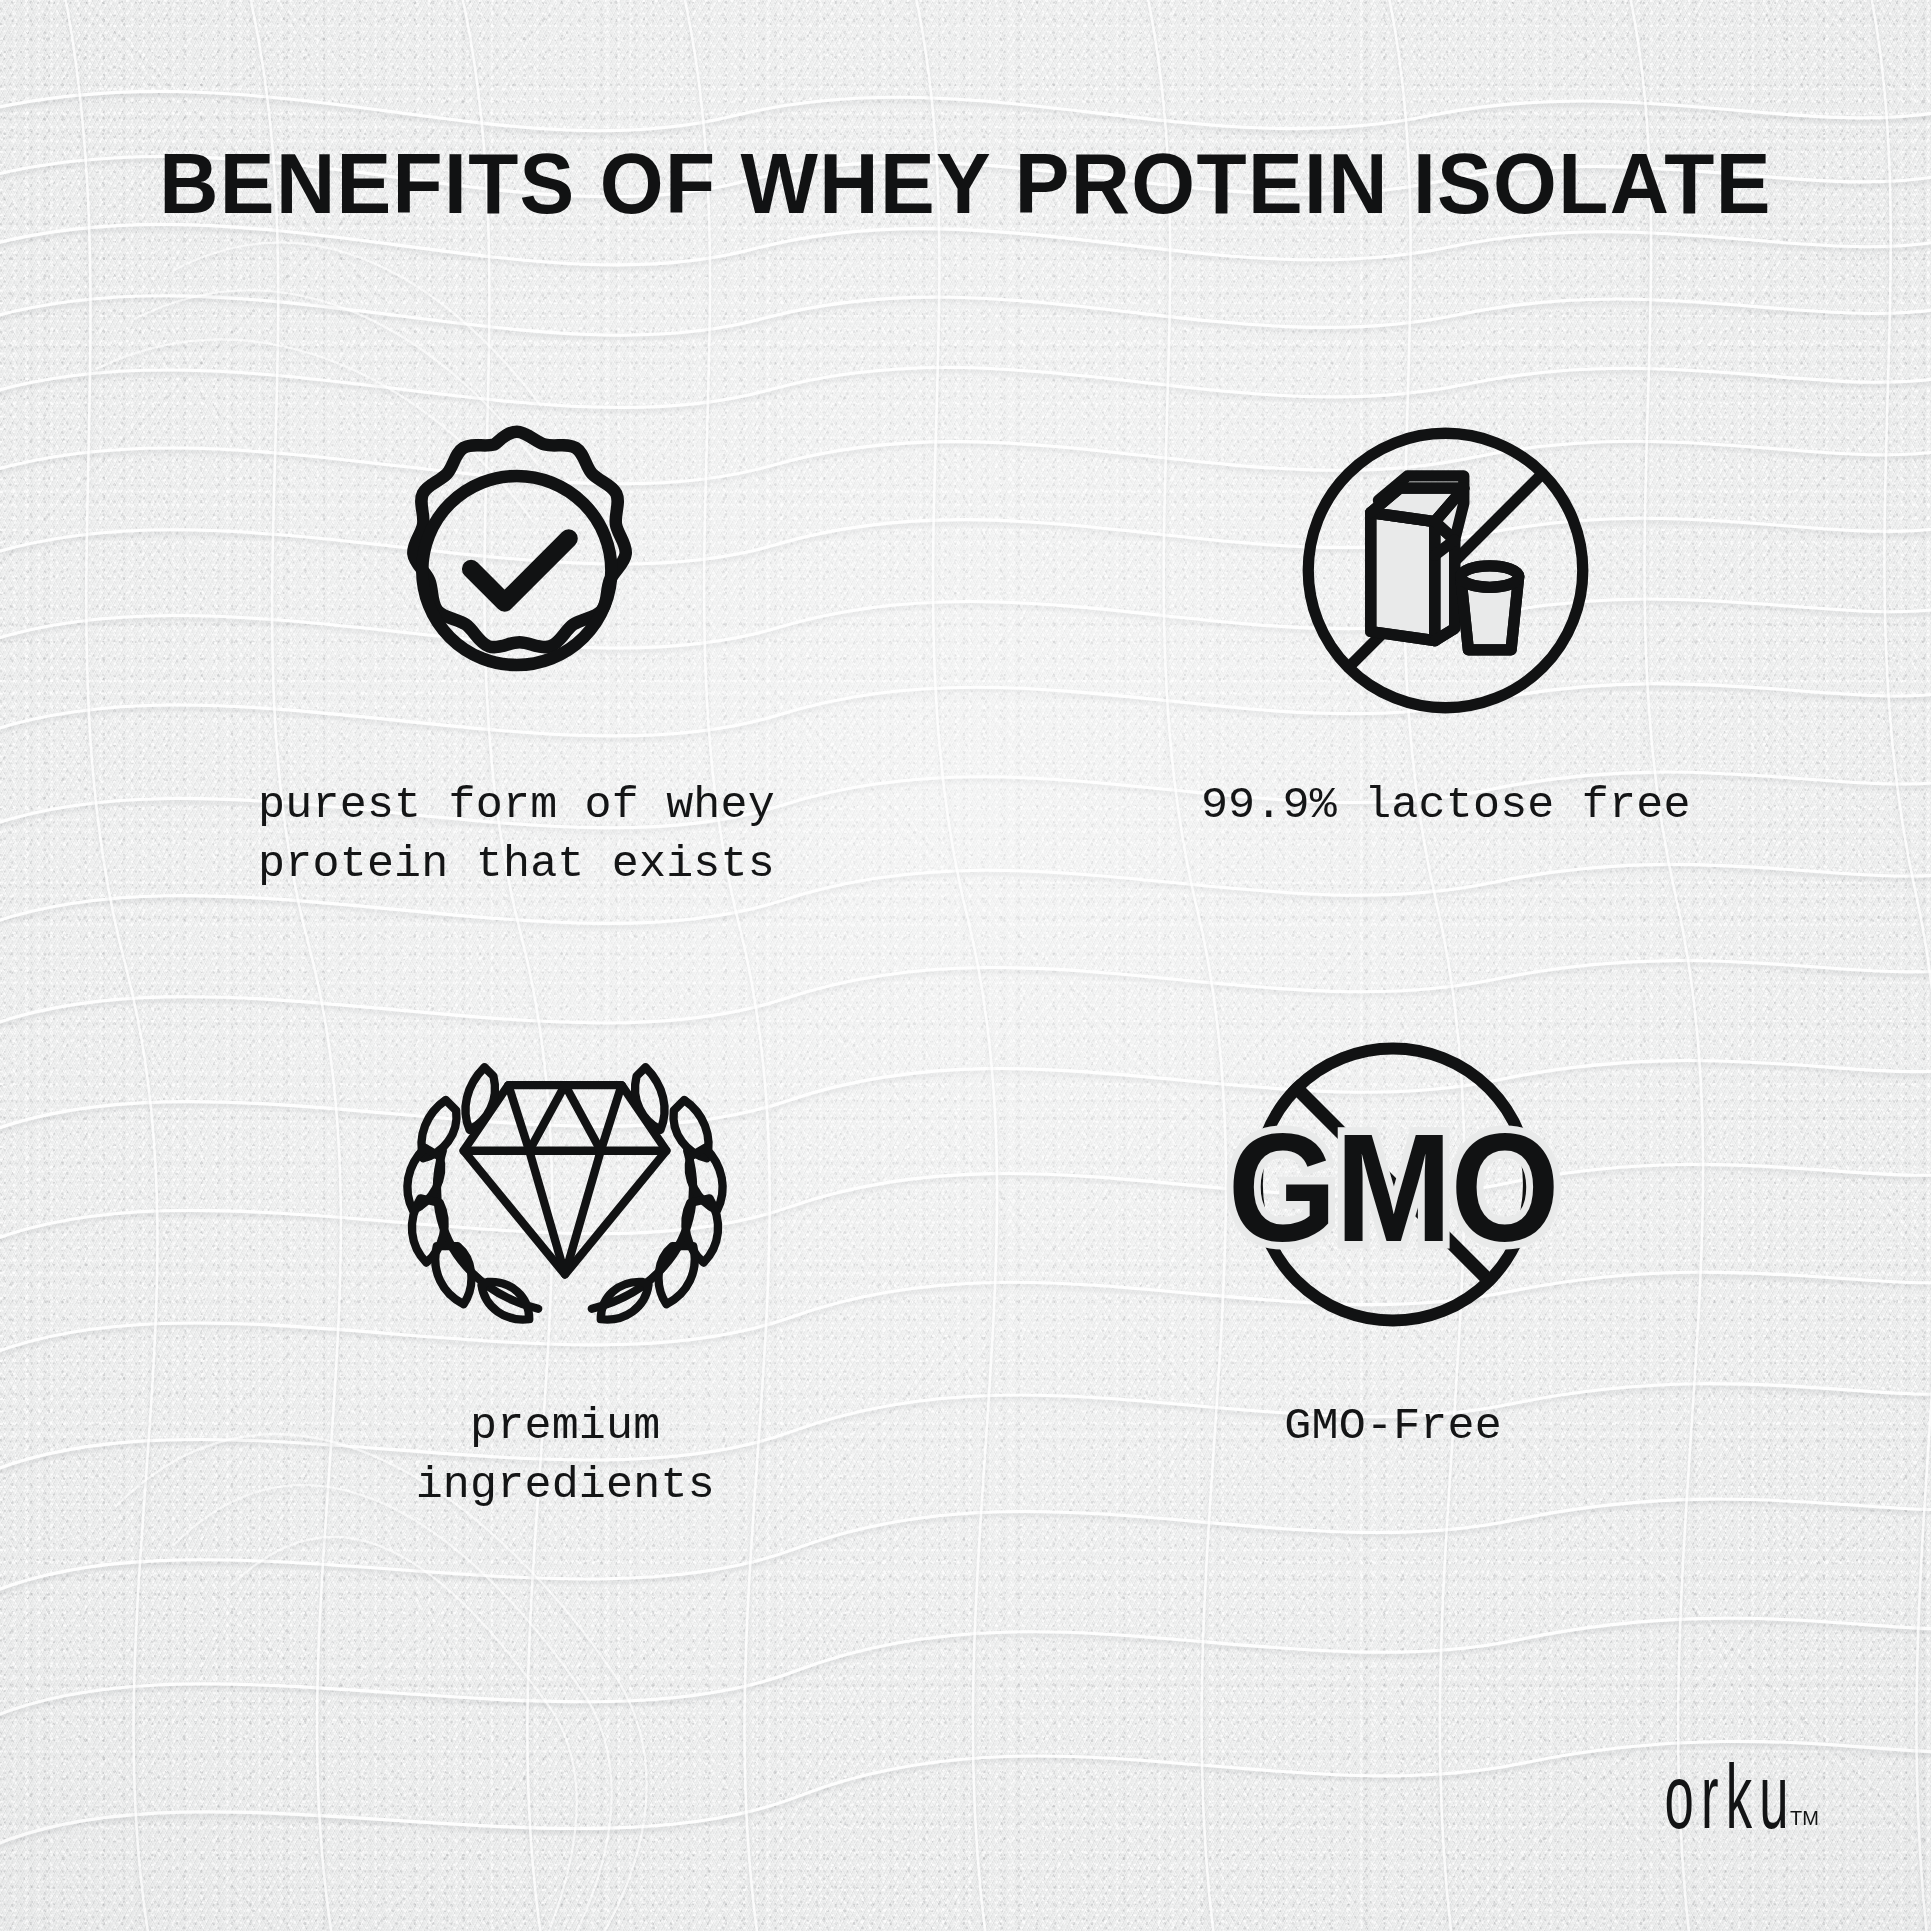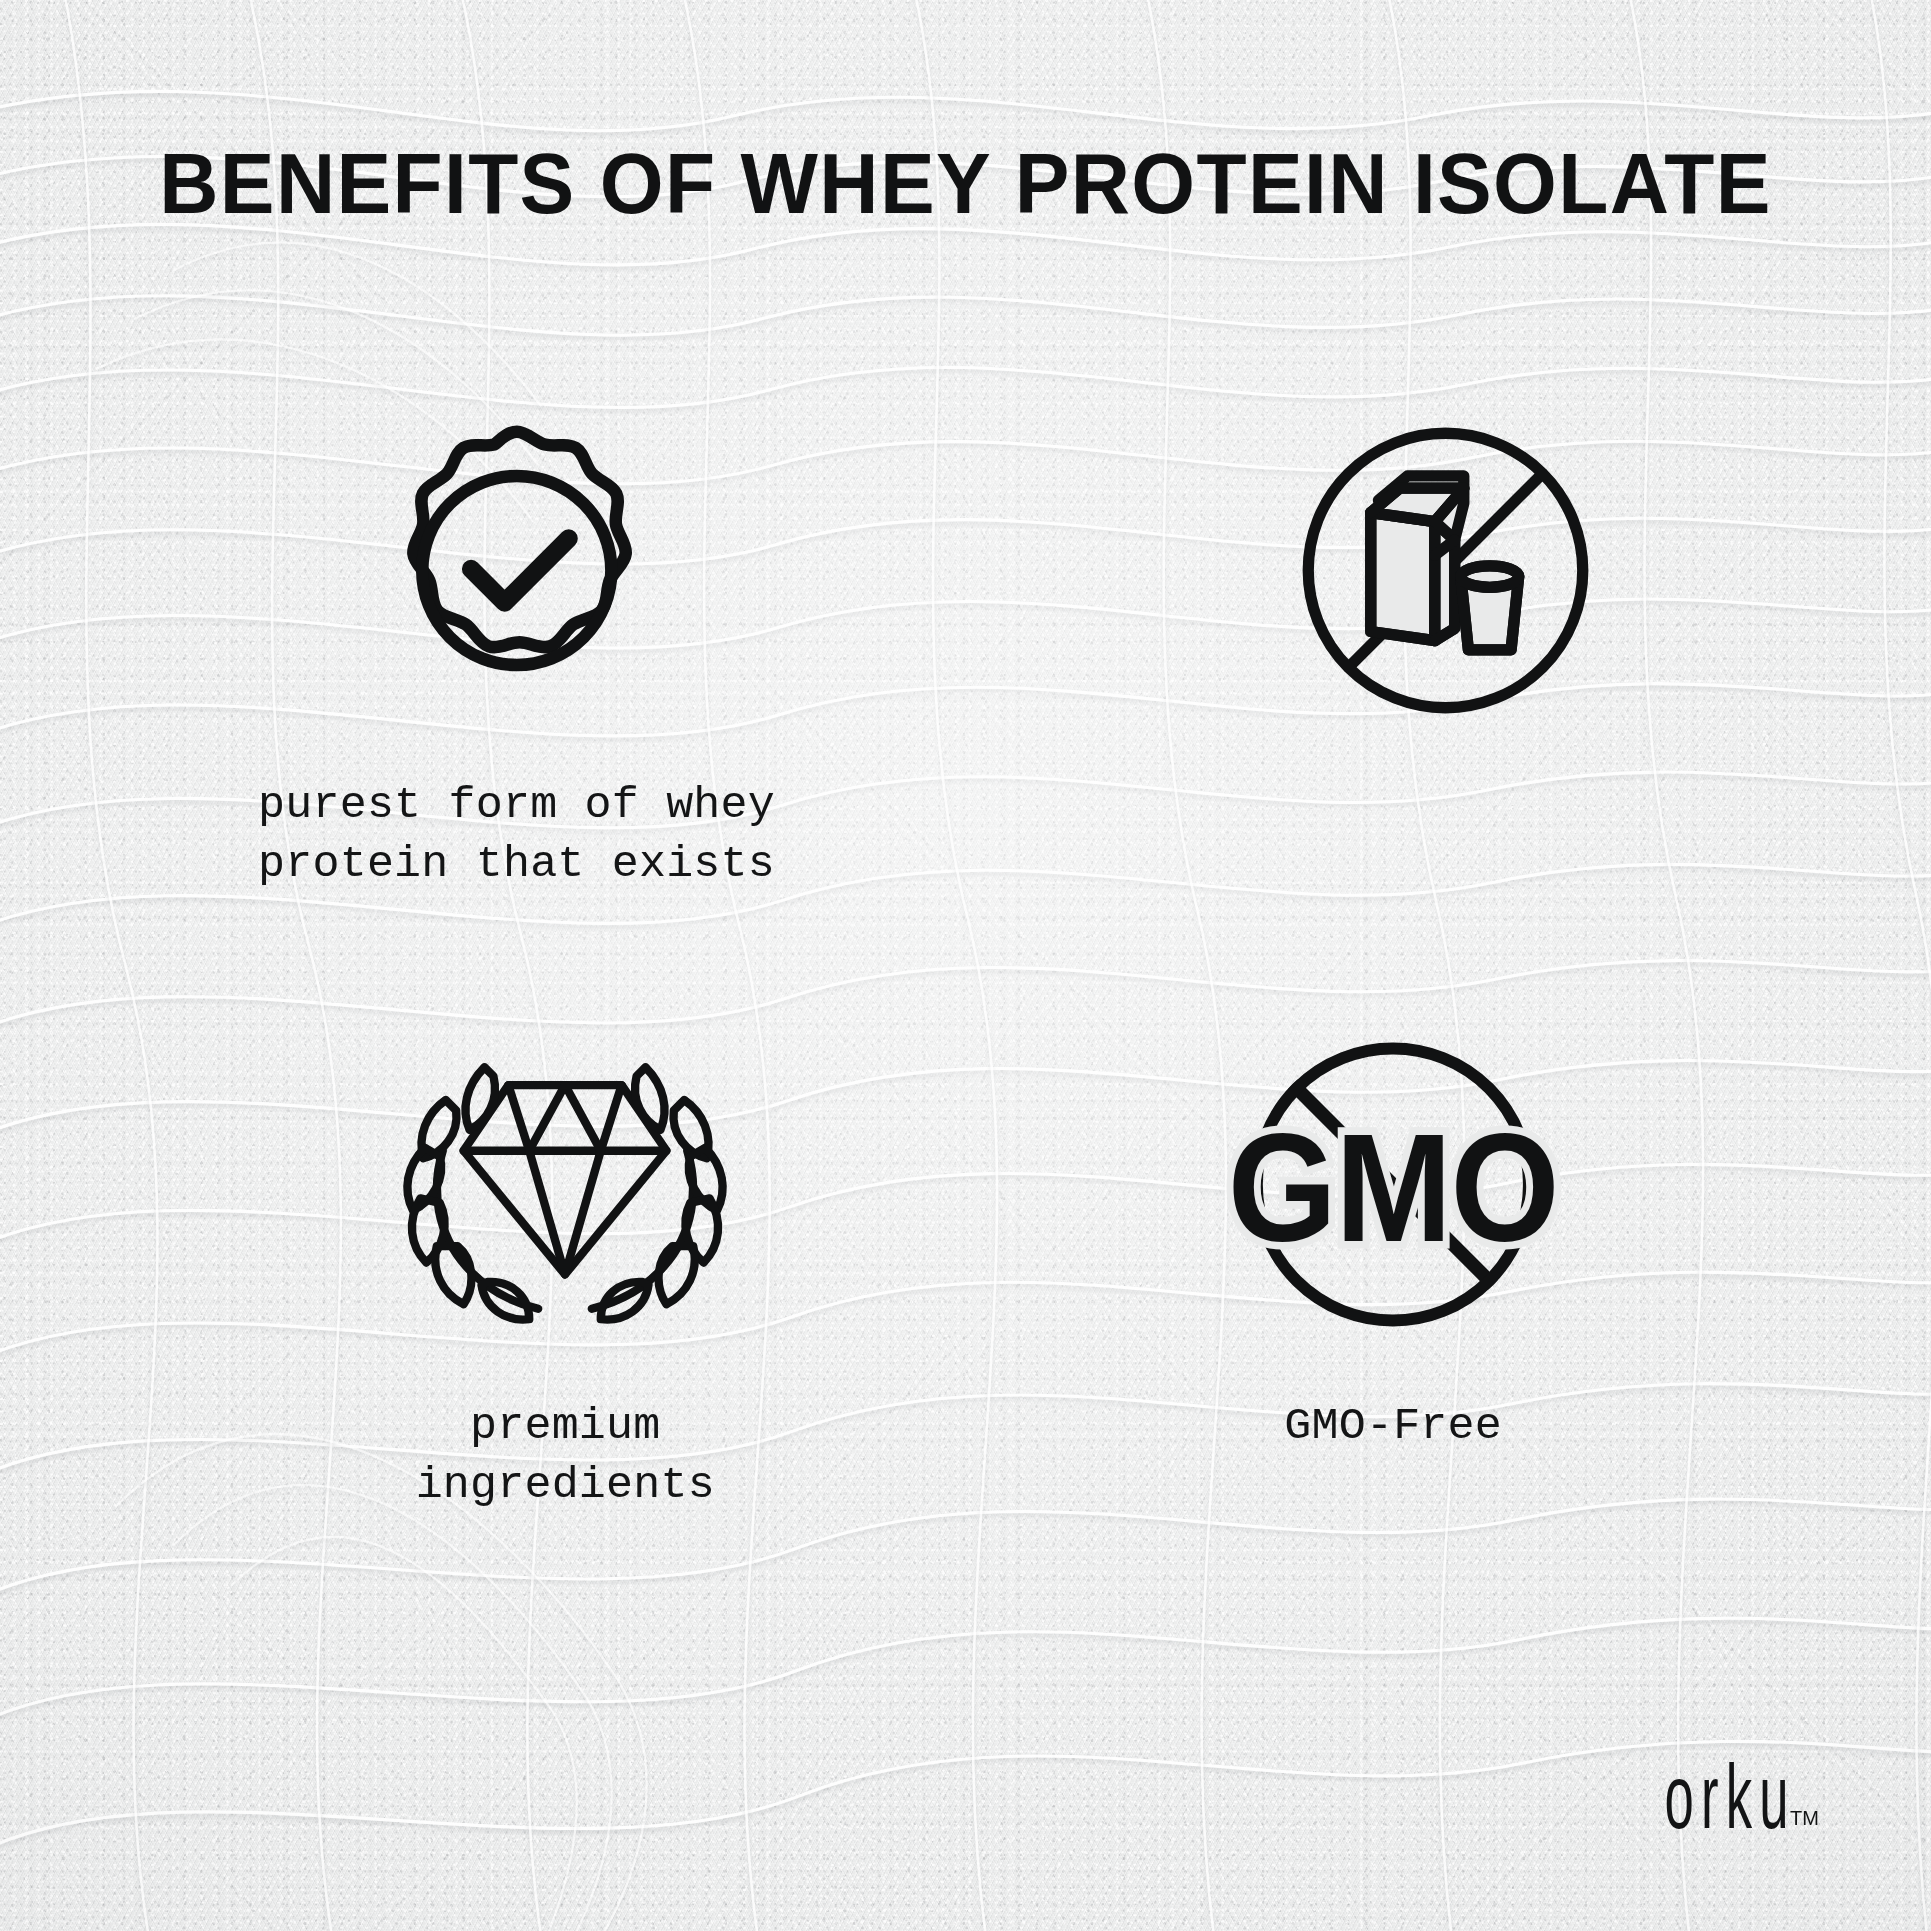--- a/index.html
+++ b/index.html
@@ -236,20 +236,21 @@
               <path d="M110 104 L115 152 L143 152 L148 104 Z" fill="#e9eaea"></path>
               <ellipse cx="129" cy="104" rx="19" ry="7" fill="#e9eaea"></ellipse>
               <path d="M110 104 L115 152 L143 152 L148 104"></path>
               <ellipse cx="129" cy="104" rx="19" ry="7"></ellipse>
             </g>
 
             <circle cx="100" cy="100" r="90" stroke-width="7.4"></circle>
           </g>
         </svg>
       </div>
+      <div class="caption">99.9% lactose free</div>
     </div>
 
     <div class="cell cell-r1c1">
       <div class="icon-wrap">
         <svg width="328" height="290" viewBox="0 0 220 190" xmlns="http://www.w3.org/2000/svg" aria-hidden="true">
           <g fill="none" stroke="#111213" stroke-width="5.6" stroke-linecap="round" stroke-linejoin="round">
 
             <path d="M72 28 L148 28 L178 72 L110 155 L42 72 Z"></path>
             <path d="M42 72 L178 72"></path>
             <path d="M72 28 L86 72 L110 155 L134 72 L148 28"></path>

